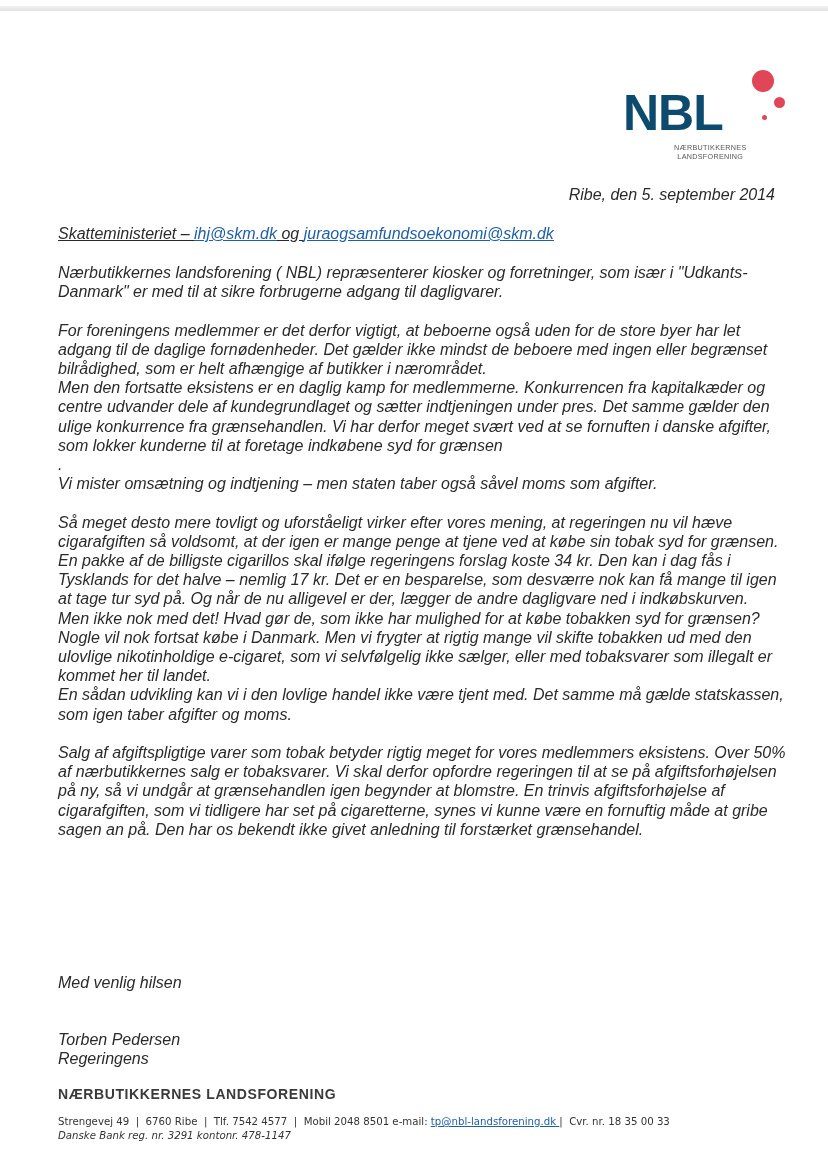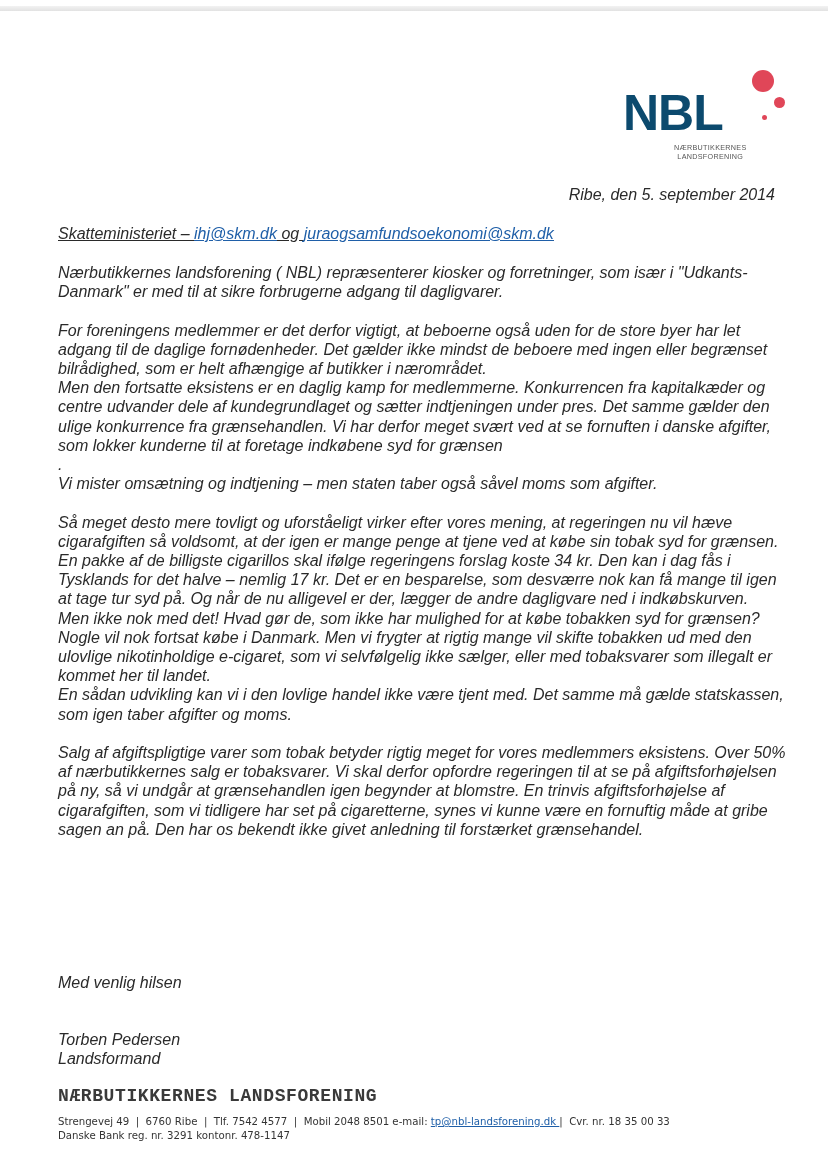--- a/index.html
+++ b/index.html
@@ -17,22 +17,22 @@
           color: #2a2a2a; }
   .date { right: 53px; top: 185px; }
   .addr { left: 58px; top: 224px; text-decoration: underline; }
   .addr a { color: #1f5fa8; text-decoration: underline; }
   .body { left: 58px; top: 263px; width: 730px; }
   .body p { margin: 0; }
   .body .gap { height: 19.2px; }
   .title { font-weight: bold; }
   .closing { left: 58px; top: 973px; }
   .signer { left: 58px; top: 1030px; }
-  .footer-name { position: absolute; left: 58px; top: 1086px; font-family: Liberation Mono, monospace;
-                 font-weight: bold; font-size: 18px; letter-spacing: 0.6px; color: #3a3a3a; text-align: right; }
+  .footer-name { position: absolute; left: 58px; top: 1086px; font-family: Liberation Sans, sans-serif;
+                 font-weight: bold; font-size: 14px; letter-spacing: 0.6px; color: #3a3a3a; text-align: right; }
   .footer-line { position: absolute; left: 58px; font-family: "DejaVu Sans", sans-serif;
                  font-size: 10.2px; color: #333; white-space: pre; }
   .footer-line a { color: #1f5fa8; text-decoration: underline; }
 </style>
 </head>
 <body>
 
 <div class="topline"></div>
 
 <div class="logo">
@@ -65,20 +65,20 @@
   <p>Men ikke nok med det! Hvad gør de, som ikke har mulighed for at købe tobakken syd for grænsen? Nogle vil nok fortsat købe i Danmark. Men vi frygter at rigtig mange vil skifte tobakken ud med den ulovlige nikotinholdige e-cigaret, som vi selvfølgelig ikke sælger, eller med tobaksvarer som illegalt er kommet her til landet.</p>
   <p>En sådan udvikling kan vi i den lovlige handel ikke være tjent med. Det samme må gælde statskassen, som igen taber afgifter og moms.</p>
   <div class="gap"></div>
   <p>Salg af afgiftspligtige varer som tobak betyder rigtig meget for vores medlemmers eksistens. Over 50% af nærbutikkernes salg er tobaksvarer. Vi skal derfor opfordre regeringen til at se på afgiftsforhøjelsen på ny, så vi undgår at grænsehandlen igen begynder at blomstre. En trinvis afgiftsforhøjelse af cigarafgiften, som vi tidligere har set på cigaretterne, synes vi kunne være en fornuftig måde at gribe sagen an på. Den har os bekendt ikke givet anledning til forstærket grænsehandel.</p>
 </div>
 
 <div class="text closing">Med venlig hilsen</div>
 
 <div class="text signer">
   <div>Torben Pedersen</div>
-  <div>Landsformand</div>
+  <div>Regeringens</div>
 </div>
 
 <div class="footer-name">NÆRBUTIKKERNES LANDSFORENING</div>
 
 <div class="footer-line" style="top:1116px;"><span>Strengevej 49  |  6760 Ribe  |  Tlf. 7542 4577  |  Mobil 2048 8501 e-mail: </span><a>tp@nbl-landsforening.dk </a><span>|  Cvr. nr. 18 35 00 33</span></div>
 
-<div class="footer-line" style="top:1130px;">Danske Bank reg. nr. 3291 kontonr. 478-1147</div>
+<div class="footer-line" style="top:1130px;font-style:italic;">Danske Bank reg. nr. 3291 kontonr. 478-1147</div>
 
 </body></html>

